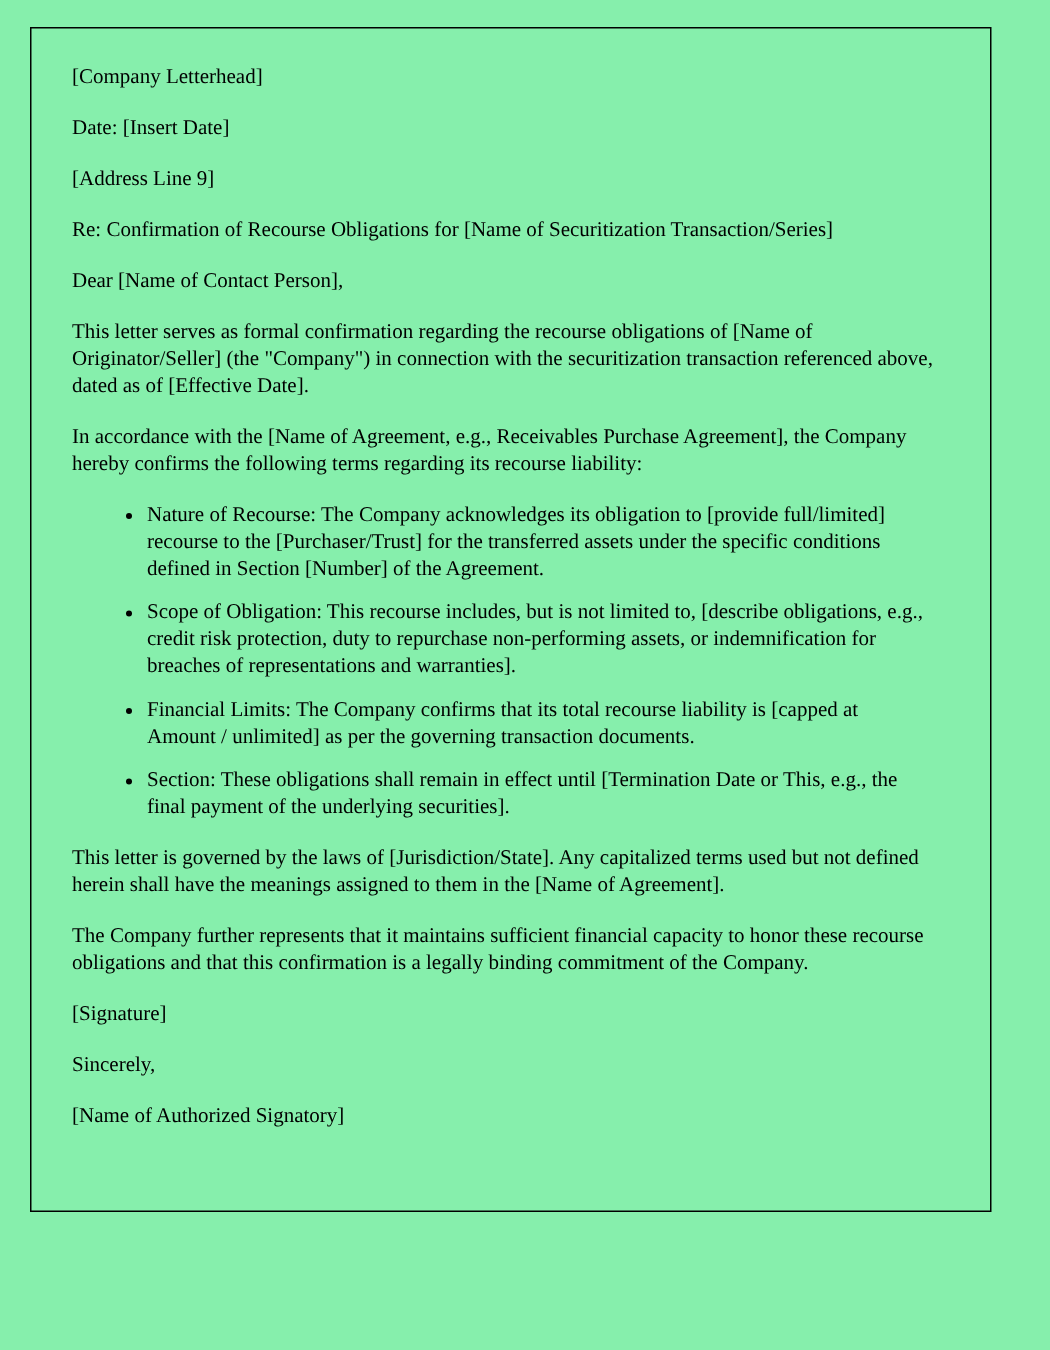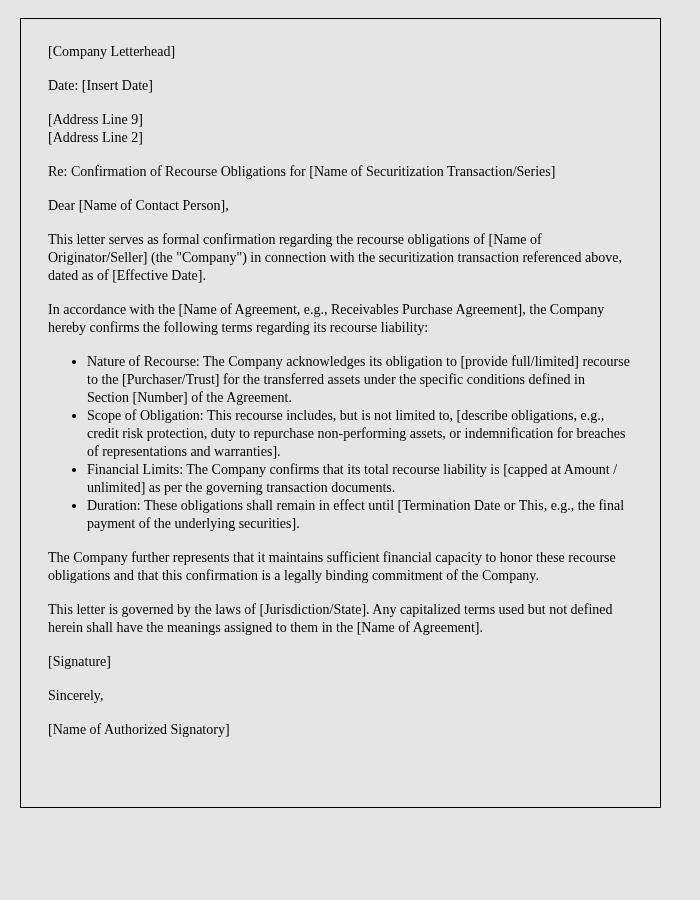--- a/index.html
+++ b/index.html
@@ -7,21 +7,21 @@
     width: 700px;
     height: 900px;
     background: #ffffff;
     font-family: "Liberation Serif", "DejaVu Serif", serif;
     color: #000000;
   }
   .page {
     position: relative;
     width: 700px;
     height: 900px;
-    background: #e5e5e5;
+    background: #86efac;
     overflow: hidden;
   }
   .letter-box {
     position: absolute;
     left: 20px;
     top: 18px;
     width: 641px;
     height: 790px;
     border: 1px solid #000000;
     padding: 24px 30px 20px 27px;
@@ -29,55 +29,54 @@
     line-height: 18px;
     overflow: hidden;
   }
   .para { margin-bottom: 16px; }
   .block { margin-bottom: 16px; }
   .b { font-weight: normal; }
   ul.terms {
     margin: 0 0 16px 0;
     padding-left: 39px;
   }
-  ul.terms li { margin: 0; }
+  ul.terms li { margin: 11px; }
 </style>
 </head>
 <body>
 
 <div class="page">
   <div class="letter-box">
 
     <p class="para">[Company Letterhead]</p>
 
     <p class="para"><span class="b">Date:</span> <span>[Insert Date]</span></p>
 
     <div class="block">
       <div>[Address Line 9]</div>
-      <div>[Address Line 2]</div>
     </div>
 
     <p class="para b">Re: Confirmation of Recourse Obligations for [Name of Securitization Transaction/Series]</p>
 
     <p class="para">Dear [Name of Contact Person],</p>
 
     <p class="para">This letter serves as formal confirmation regarding the recourse obligations of [Name of Originator/Seller] (the "Company") in connection with the securitization transaction referenced above, dated as of [Effective Date].</p>
 
     <p class="para">In accordance with the [Name of Agreement, e.g., Receivables Purchase Agreement], the Company hereby confirms the following terms regarding its recourse liability:</p>
 
     <ul class="terms">
       <li><span class="b">Nature of Recourse:</span> <span>The Company acknowledges its obligation to [provide full/limited] recourse to the [Purchaser/Trust] for the transferred assets under the specific conditions defined in Section [Number] of the Agreement.</span></li>
       <li><span class="b">Scope of Obligation:</span> <span>This recourse includes, but is not limited to, [describe obligations, e.g., credit risk protection, duty to repurchase non-performing assets, or indemnification for breaches of representations and warranties].</span></li>
       <li><span class="b">Financial Limits:</span> <span>The Company confirms that its total recourse liability is [capped at Amount / unlimited] as per the governing transaction documents.</span></li>
-      <li><span class="b">Duration:</span> <span>These obligations shall remain in effect until [Termination Date or This, e.g., the final payment of the underlying securities].</span></li>
+      <li><span class="b">Section:</span> <span>These obligations shall remain in effect until [Termination Date or This, e.g., the final payment of the underlying securities].</span></li>
     </ul>
 
+    <p class="para">This letter is governed by the laws of [Jurisdiction/State]. Any capitalized terms used but not defined herein shall have the meanings assigned to them in the [Name of Agreement].</p>
+
     <p class="para">The Company further represents that it maintains sufficient financial capacity to honor these recourse obligations and that this confirmation is a legally binding commitment of the Company.</p>
-
-    <p class="para">This letter is governed by the laws of [Jurisdiction/State]. Any capitalized terms used but not defined herein shall have the meanings assigned to them in the [Name of Agreement].</p>
 
     <p class="para">[Signature]</p>
 
     <p class="para">Sincerely,</p>
 
     <p class="para b">[Name of Authorized Signatory]</p>
 
   </div>
 </div>
 

